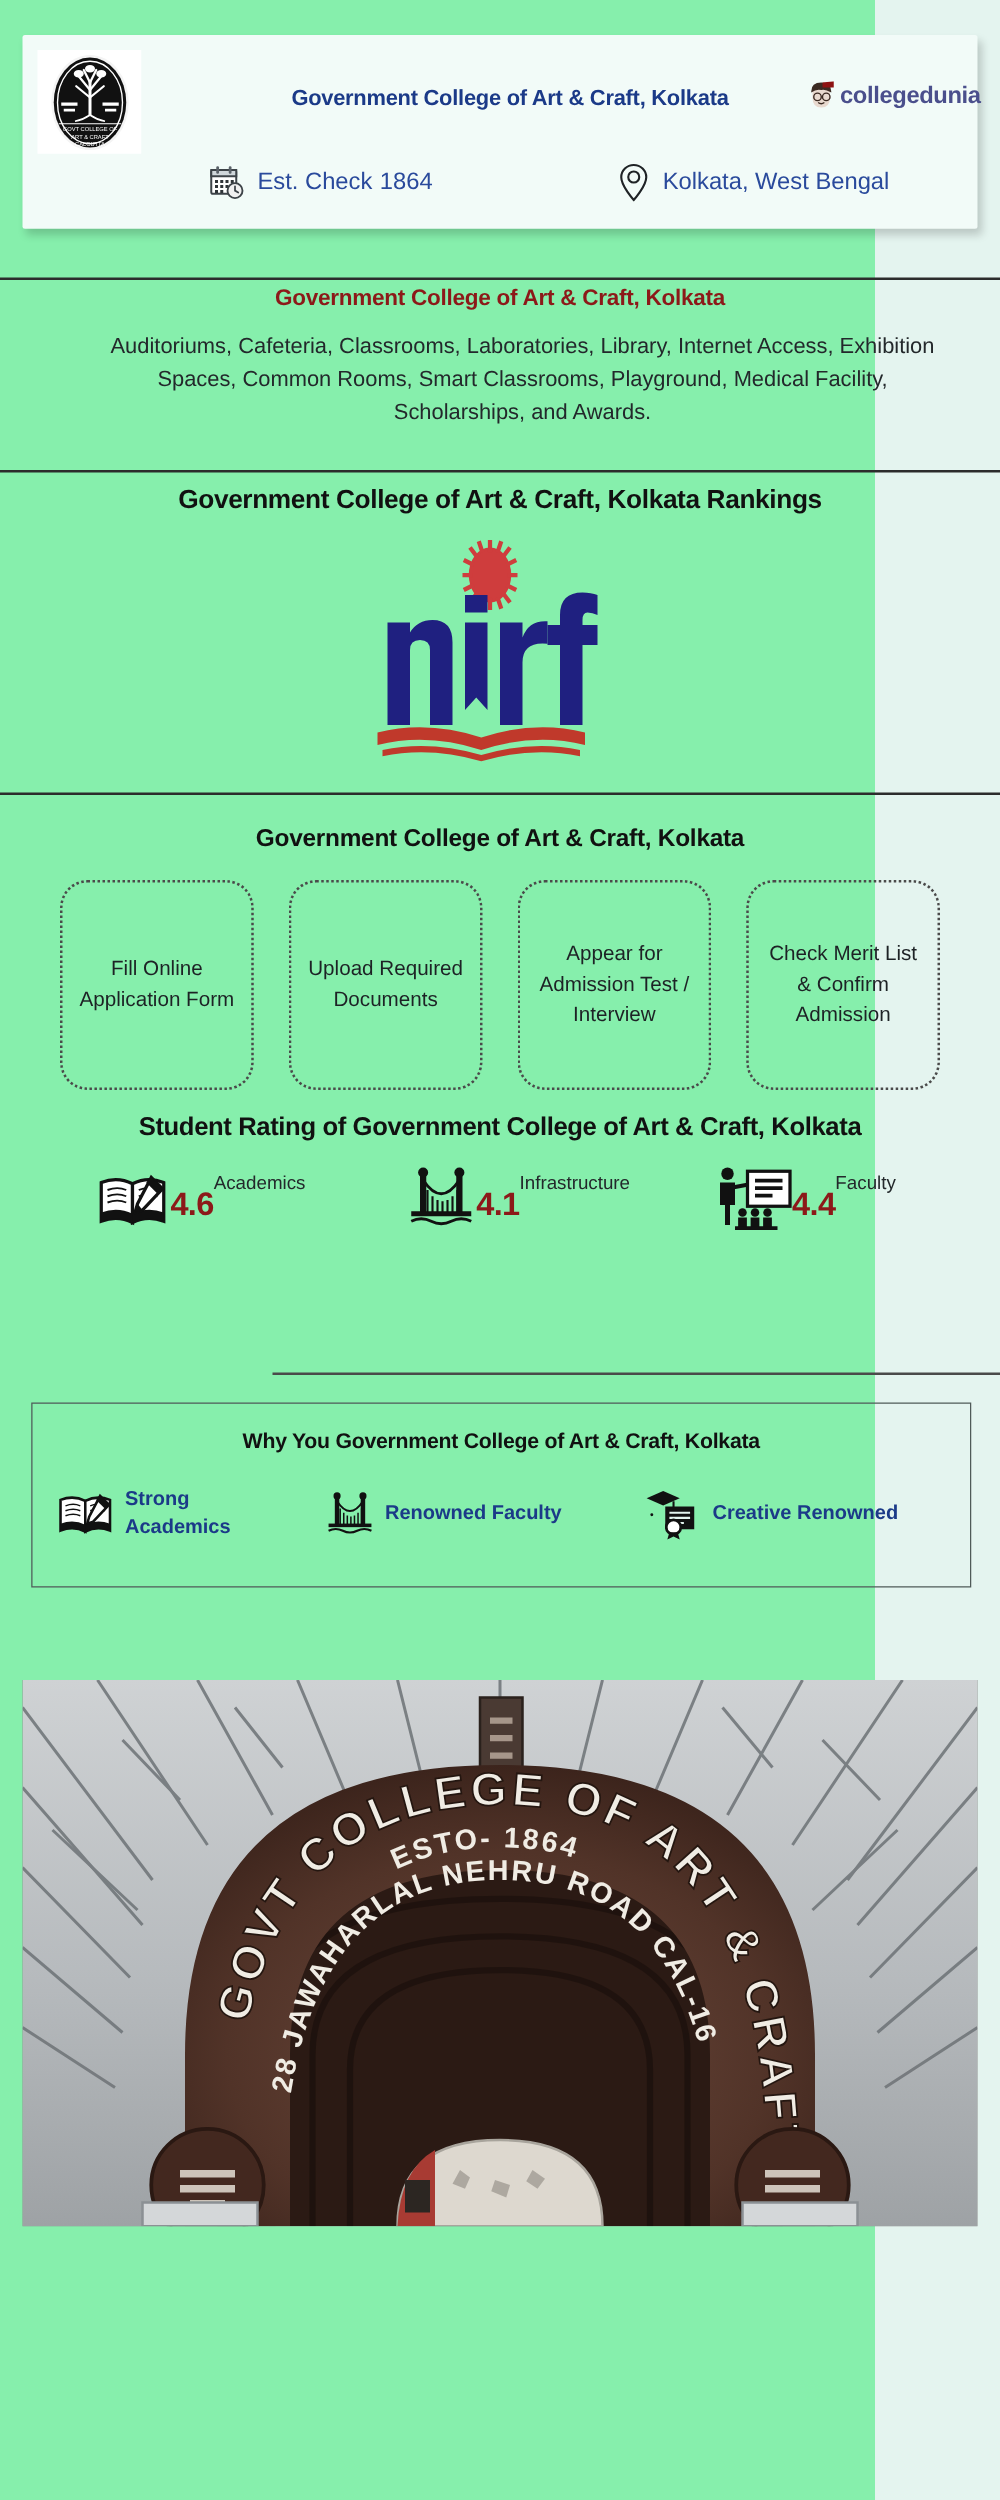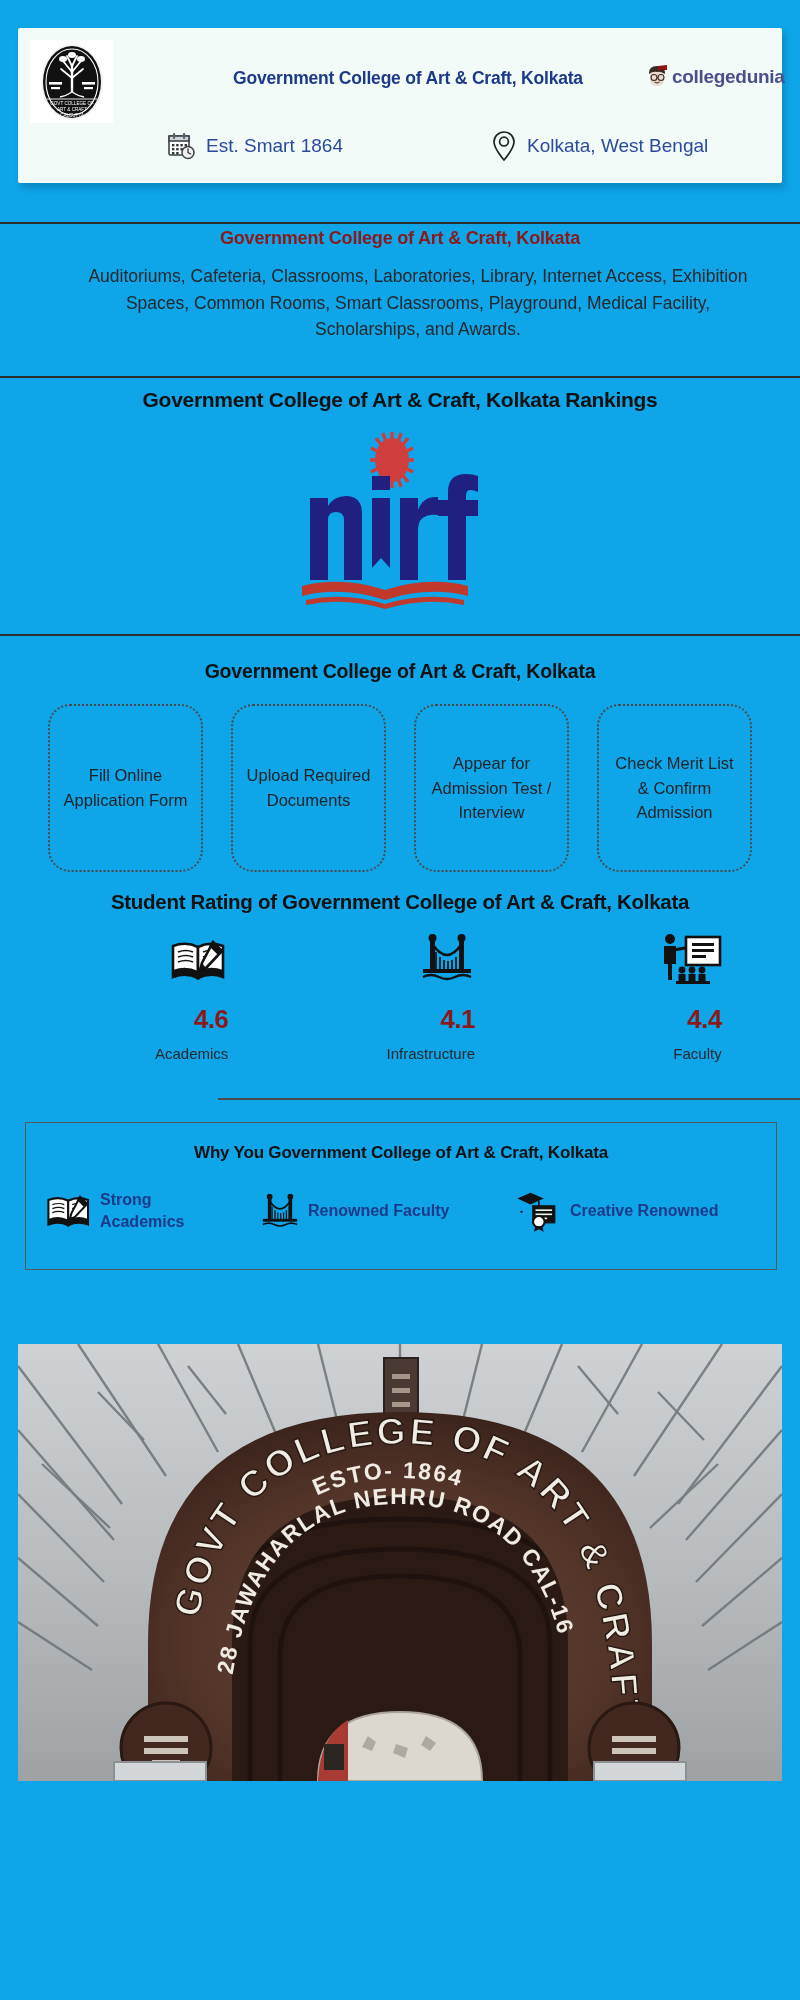--- a/index.html
+++ b/index.html
@@ -2,21 +2,21 @@
 <html><head>
 <meta charset="utf-8">
 <style>
   * { margin:0; padding:0; box-sizing:border-box; }
   html,body {
     width:800px; height:2000px;
     background:#e4f4ef;
     font-family:"Liberation Sans", sans-serif;
     overflow:hidden;
   }
-  .page { position:relative; width:800px; height:2000px; background:#0ea5e9; }
+  .page { position:relative; width:700px; height:2000px; background:#86efac; }
 
   
   .header-card{
     position:absolute; left:18px; top:28px; width:764px; height:155px;
     background:#f2fbf8;
     box-shadow:3px 5px 7px rgba(0,0,0,.18);
     border-radius:2px;
   }
   .logo-box{
     position:absolute; left:12px; top:12px; width:83px; height:83px;
@@ -90,21 +90,21 @@
 
   
   .sr-title{
     position:absolute; left:0; top:890px; width:800px; text-align:center;
     font-size:20.5px; font-weight:bold; color:#111; letter-spacing:-0.3px;
   }
   .sr-row{
     position:absolute; left:0; top:928px; width:800px;
     display:flex; justify-content:space-around; padding:0 30px;
   }
-  .sr-item{ width:150px; display:flex; flex-direction:column; align-items:flex-end; }
+  .sr-item{ width:150px; display:flex; flex-direction:row; align-items:flex-start; }
   .sr-icon{ height:56px; display:flex; align-items:flex-end; justify-content:center; }
   .sr-value{
     margin-top:20px; font-size:26px; font-weight:bold; color:#8c1919; letter-spacing:-0.5px;
   }
   .sr-label{ margin-top:10px; font-size:15px; color:#23282b; }
   .sr-underline{
     position:absolute; left:218px; top:1098px; width:582px; height:2px; background:#4a4a4a;
   }
 
   
@@ -194,21 +194,21 @@
               <rect x="18.6" y="13" width="2.4" height="2.4"></rect>
             <rect x="6" y="17" width="2.4" height="2.4"></rect>
               <rect x="10.2" y="17" width="2.4" height="2.4"></rect>
             <rect x="14.4" y="17" width="2.4" height="2.4"></rect>
             <rect x="6" y="21" width="2.4" height="2.4"></rect>
               <rect x="10.2" y="21" width="2.4" height="2.4"></rect>
           </g>
           <circle cx="22" cy="21.5" r="6" fill="#f0f0f0" stroke="#3d4348" stroke-width="1.5"></circle>
           <path d="M22 18 V21.5 L24.6 23" stroke="#3d4348" stroke-width="1.4" fill="none" stroke-linecap="round"></path>
         </svg>
-        <span class="meta-text"><span>Est. Smart</span><span class="sp">1864</span></span>
+        <span class="meta-text"><span>Est. Check</span><span class="sp">1864</span></span>
       </div>
 
       <div class="meta-item meta-loc">
         <svg width="26" height="32" viewBox="0 0 26 32">
           <path d="M13 2 C7.5 2 3 6.4 3 11.8 C3 18.8 13 30 13 30 C13 30 23 18.8 23 11.8 C23 6.4 18.5 2 13 2 Z" fill="none" stroke="#1f2326" stroke-width="1.7"></path>
           <circle cx="13" cy="11.6" r="4.4" fill="none" stroke="#1f2326" stroke-width="1.7"></circle>
         </svg>
         <span class="meta-text">Kolkata, West Bengal</span>
       </div>
 

